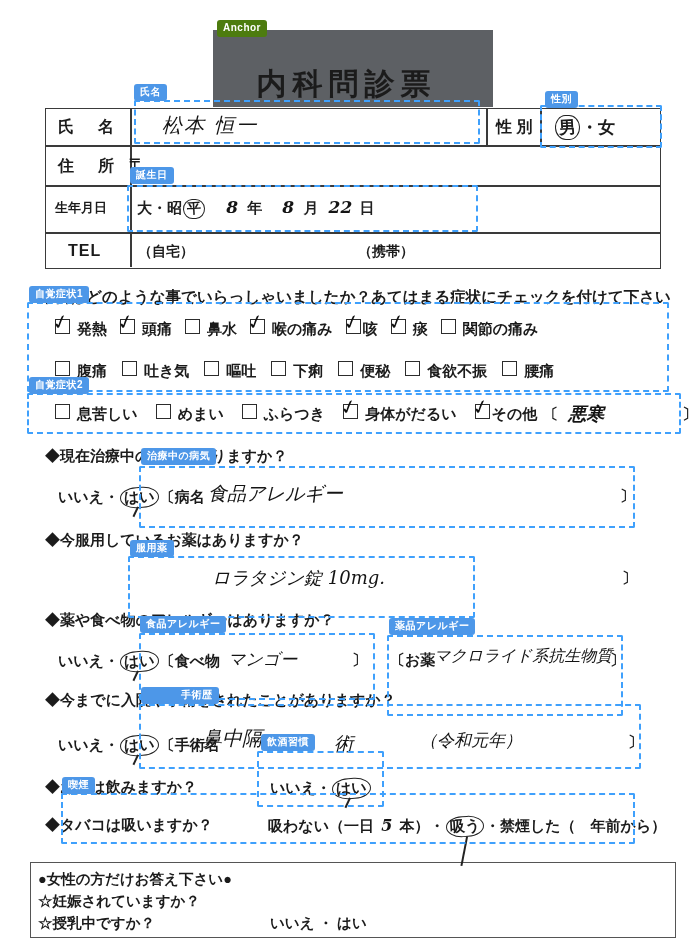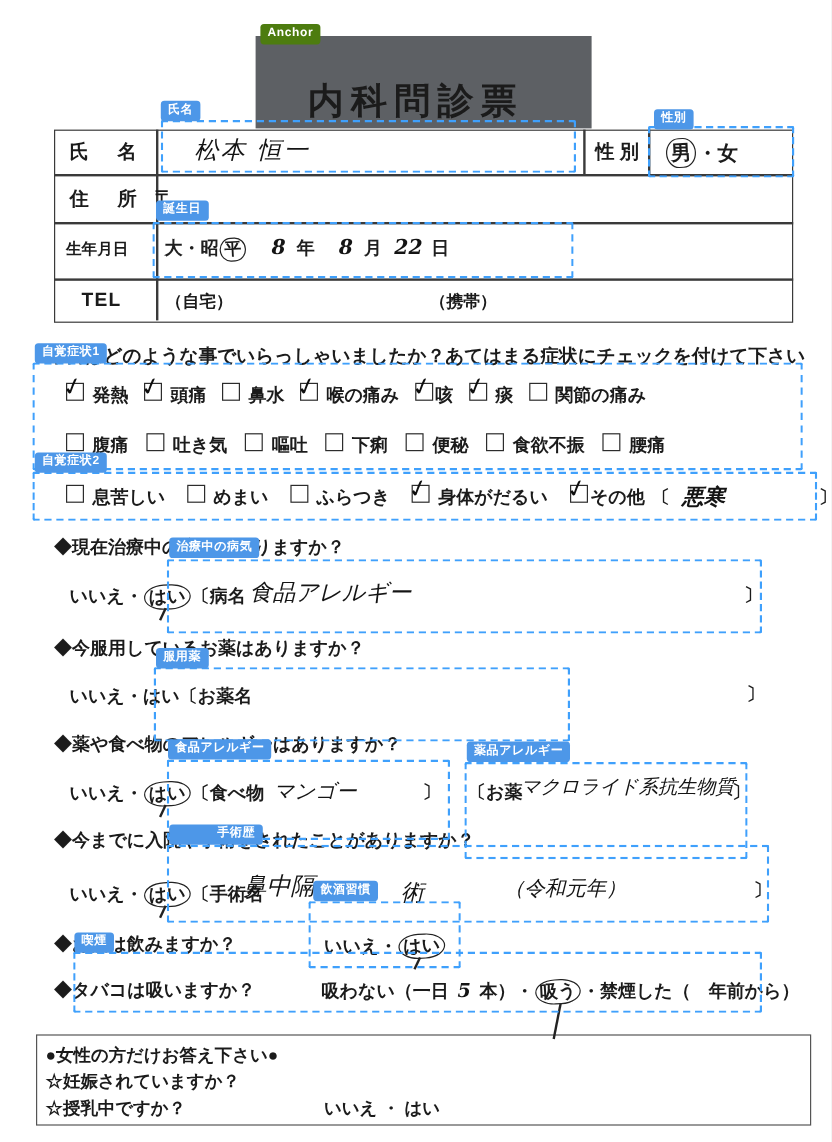--- a/index.html
+++ b/index.html
@@ -116,23 +116,21 @@
   </div>
 
   <div class="q" style="left:45px;top:447px;">◆現在治療中の病気はありますか？</div>
   <div class="ans" style="left:58px;top:487px;">
     <span>いいえ</span><span>・</span><span class="circ tail">はい</span><span>〔病名</span>
   </div>
   <div class="hw hwa" style="left:208px;top:481px;font-size:19px;">食品アレルギー</div>
   <div class="ans" style="left:620px;top:487px;">〕</div>
 
   <div class="q" style="left:45px;top:531px;">◆今服用しているお薬はありますか？</div>
-  <div class="ans" style="left:58px;top:571px;">
-    <span>いいえ</span><span>・</span><span>はい</span><span>〔お薬名</span>
-  </div>
+  <div class="hw hwa" style="left:212px;top:566px;font-size:18px;">ロラタジン錠 10mg.</div>
   <div class="ans" style="left:622px;top:569px;">〕</div>
 
   <div class="q" style="left:45px;top:611px;">◆薬や食べ物のアレルギーはありますか？</div>
   <div class="ans" style="left:58px;top:651px;">
     <span>いいえ</span><span>・</span><span class="circ tail">はい</span><span>〔食べ物</span>
   </div>
   <div class="hw hwa" style="left:228px;top:648px;font-size:17px;">マンゴー</div>
   <div class="ans" style="left:352px;top:651px;">〕</div>
   <div class="ans" style="left:390px;top:651px;">〔お薬</div>
   <div class="hw hwa" style="left:434px;top:646px;font-size:16px;">マクロライド系抗生物質</div>

